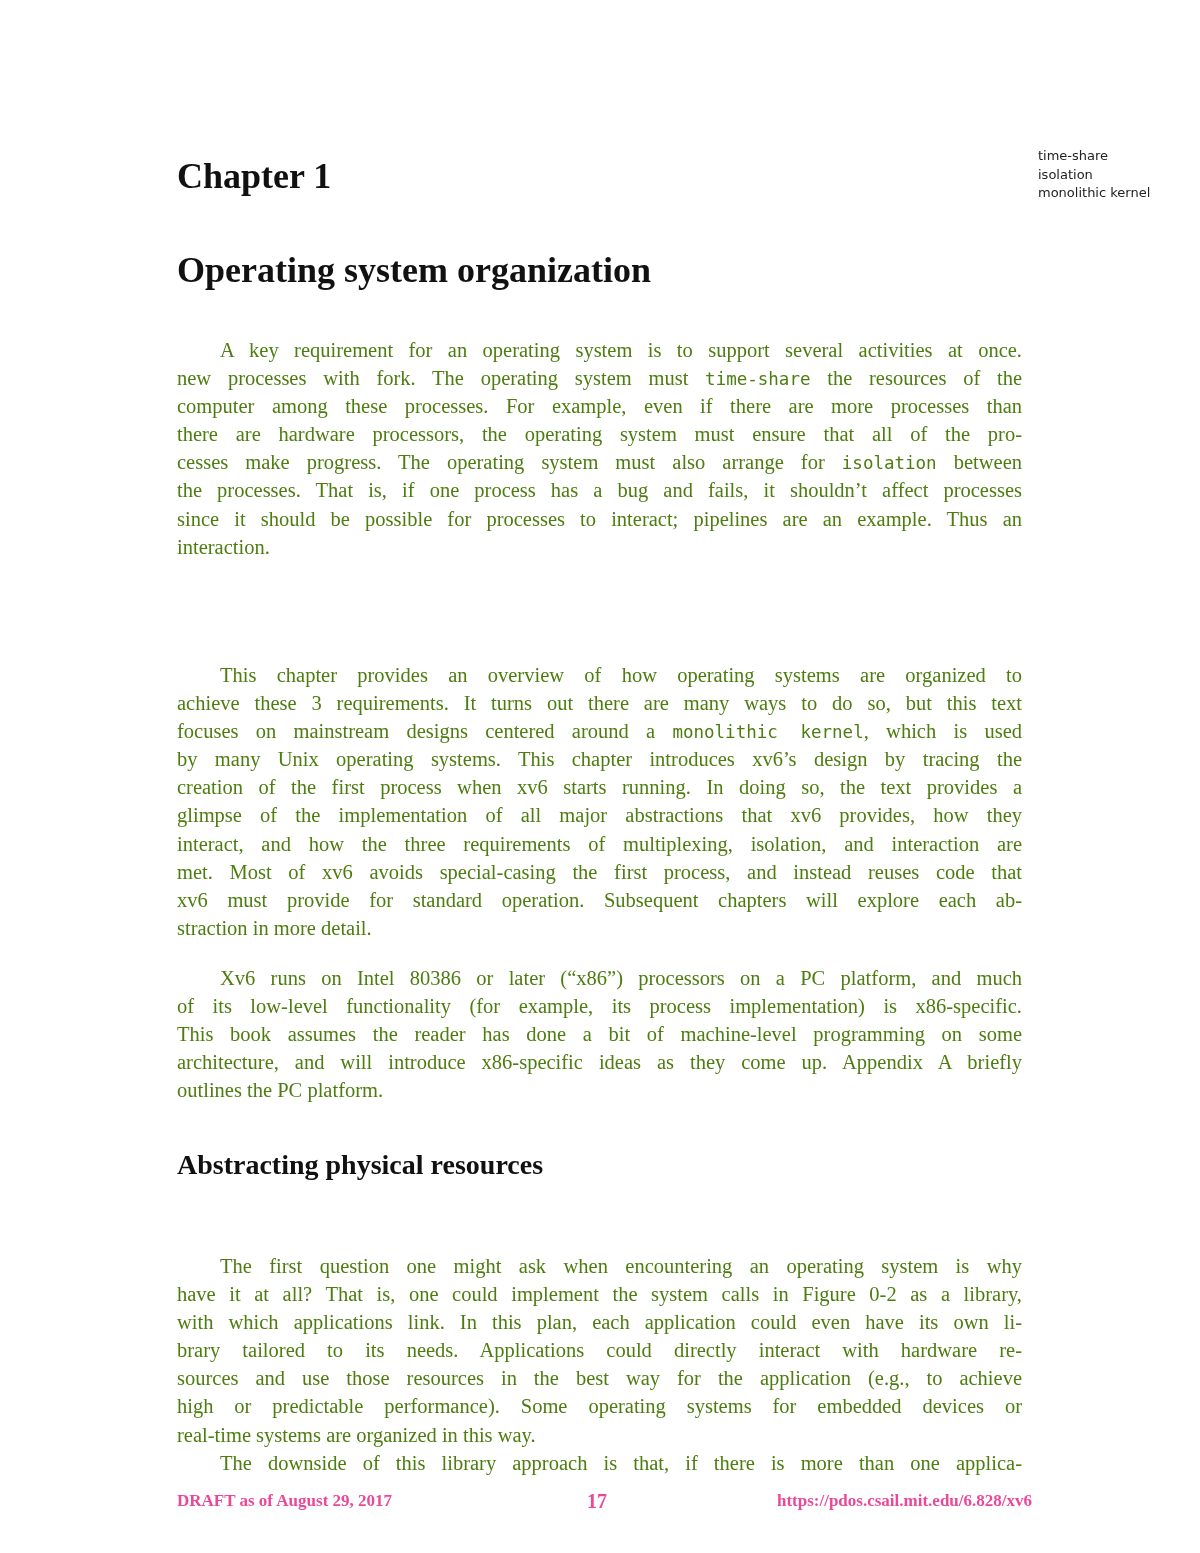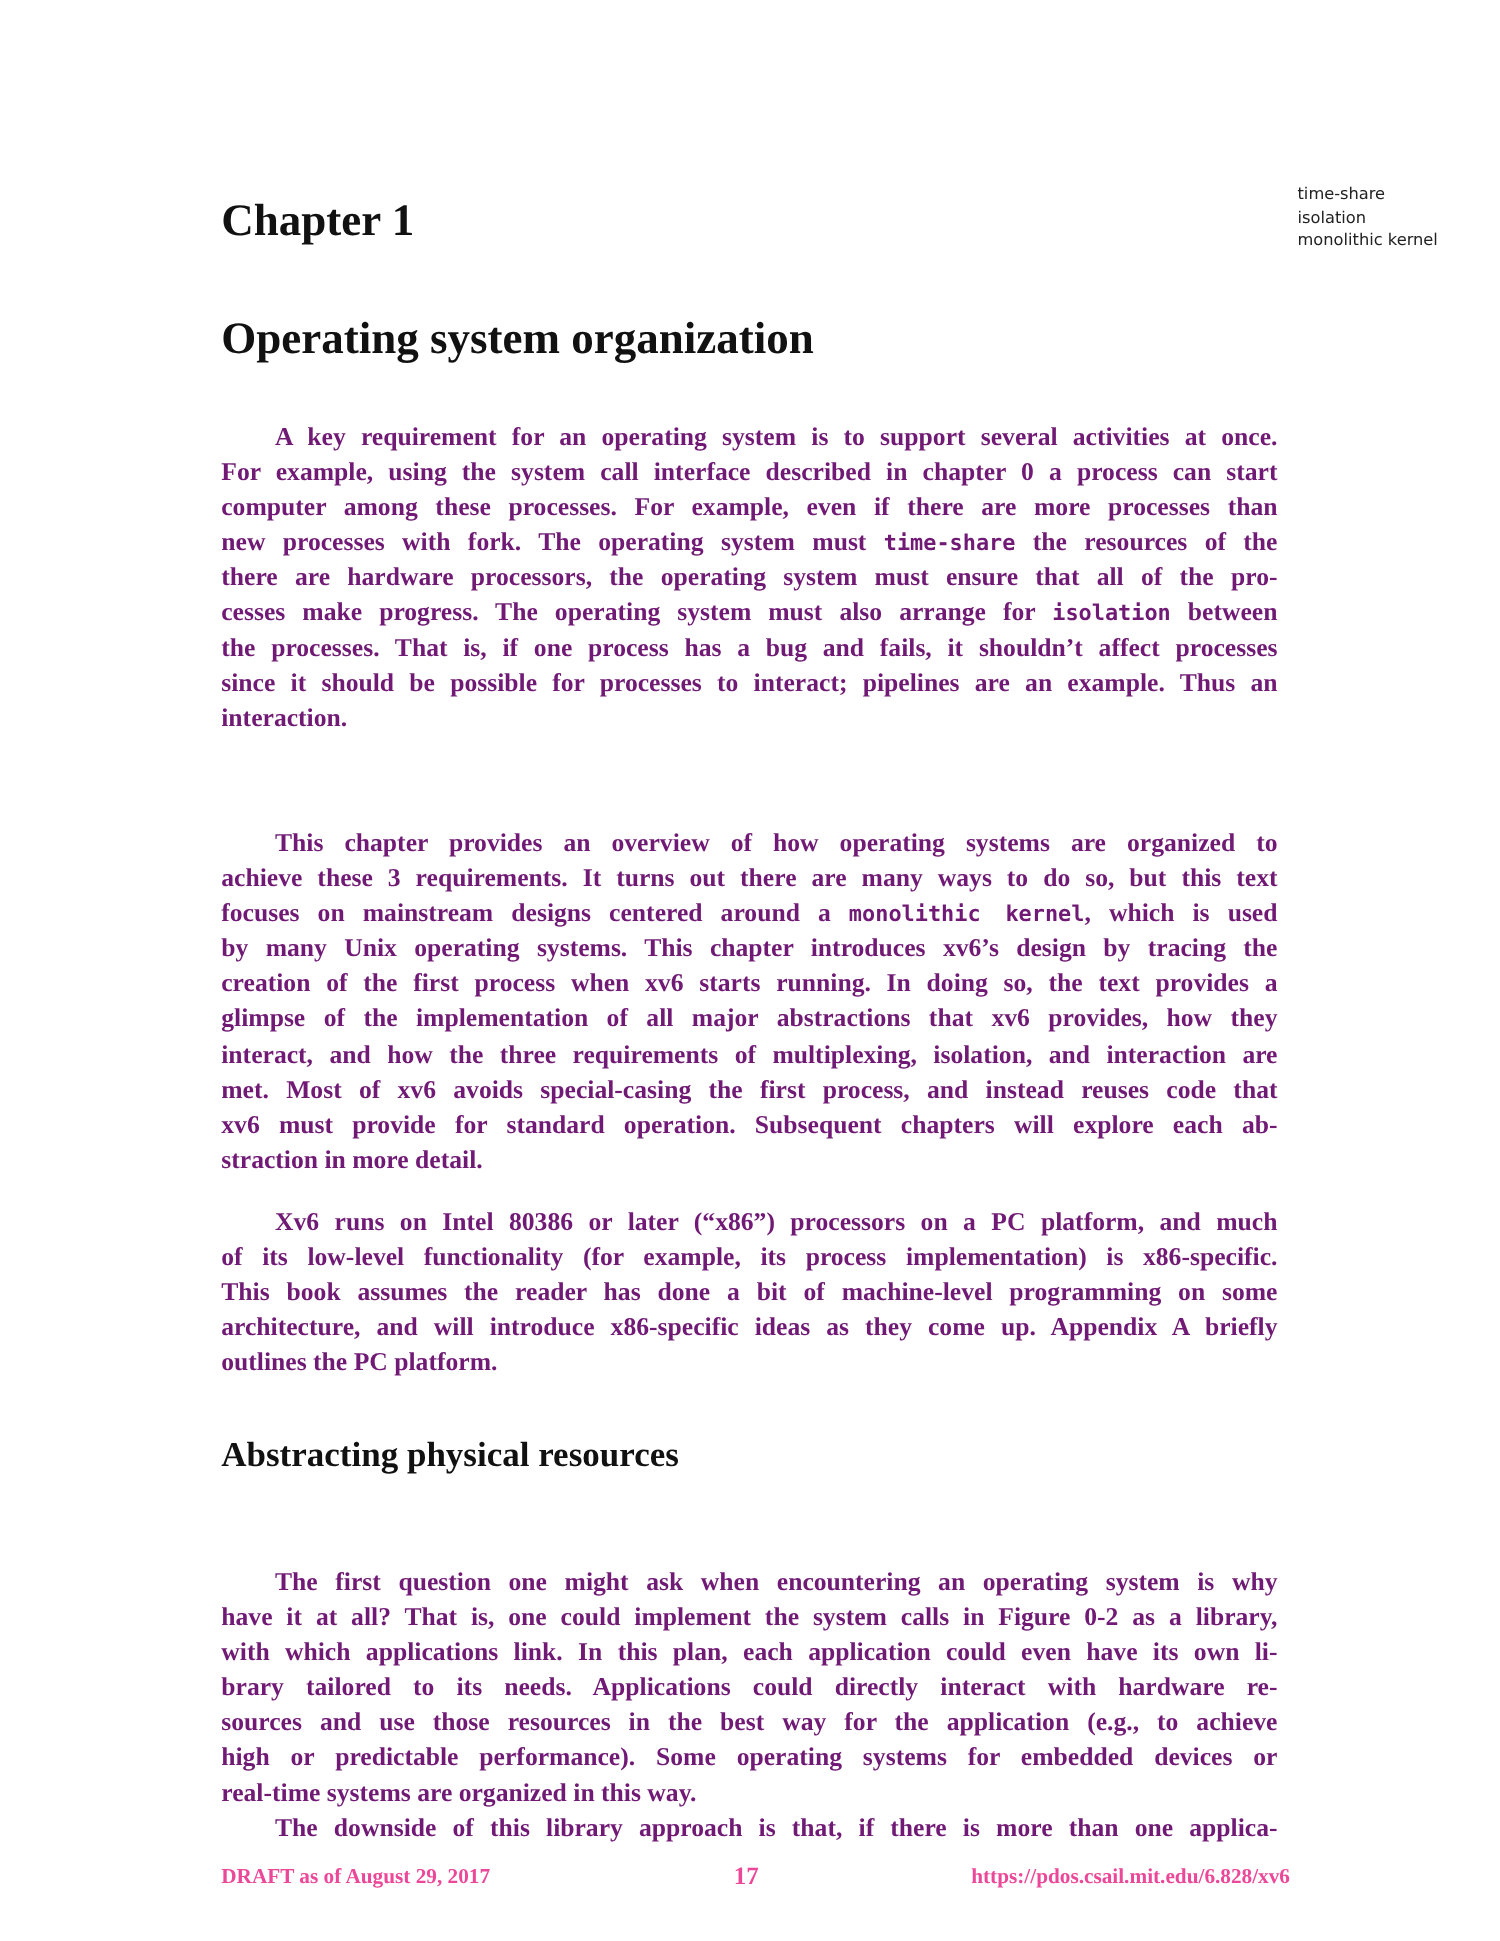--- a/index.html
+++ b/index.html
@@ -16,21 +16,21 @@
       margin: 0;
     }
     .margin-notes {
       position: absolute; left: 1038px; top: 147px;
       font-family: "DejaVu Sans", sans-serif; font-size: 13px; line-height: 18.5px;
       color: #222;
     }
     .margin-notes div { white-space: nowrap; }
     .body-block {
       position: absolute; left: 177px; width: 845px;
-      font-family: "Liberation Serif", serif; font-size: 20.5px; color: #701a75; font-weight: bold;
+      font-family: "Liberation Serif", serif; font-size: 20.5px; color: #4d7c0f;
     }
     .line {
       height: 28.1px; line-height: 28.1px; white-space: nowrap; overflow: visible;
       text-align: justify; text-align-last: justify;
     }
     .line.last { text-align-last: left; }
     .line.indent { padding-left: 43px; }
     .section-heading {
       position: absolute; left: 177px; top: 1145px; margin: 0;
       font-family: "Liberation Serif", serif; font-weight: bold; font-size: 28px; line-height: 40px;
@@ -53,23 +53,22 @@
   <h1 class="chapter-title">Operating system organization</h1>
 
   <div class="margin-notes">
     <div>time-share</div>
     <div>isolation</div>
     <div>monolithic kernel</div>
   </div>
 
   <div class="body-block" style="top:336px;">
     <div class="line indent">A key requirement for an operating system is to support several activities at once.</div>
-    <div class="line">For example, using the system call interface described in chapter 0 a process can start</div>
+    <div class="line">new processes with fork. The operating system must <span class="mono">time-share</span> the resources of the</div>
     <div class="line">computer among these processes.  For example, even if there are more processes than</div>
-    <div class="line">new processes with fork. The operating system must <span class="mono">time-share</span> the resources of the</div>
     <div class="line">there are hardware processors, the operating system must ensure that all of the pro-</div>
     <div class="line">cesses make progress.  The operating system must also arrange for <span class="mono">isolation</span> between</div>
     <div class="line">the processes.  That is, if one process has a bug and fails, it shouldn’t affect processes</div>
     <div class="line">since it should be possible for processes to interact; pipelines are an example.  Thus an</div>
     <div class="line last">interaction.</div>
   </div>
 
   <div class="body-block" style="top:646px;margin-top:15px;">
     <div class="line indent">This chapter provides an overview of how operating systems are organized to</div>
     <div class="line">achieve these 3 requirements.  It turns out there are many ways to do so, but this text</div>

